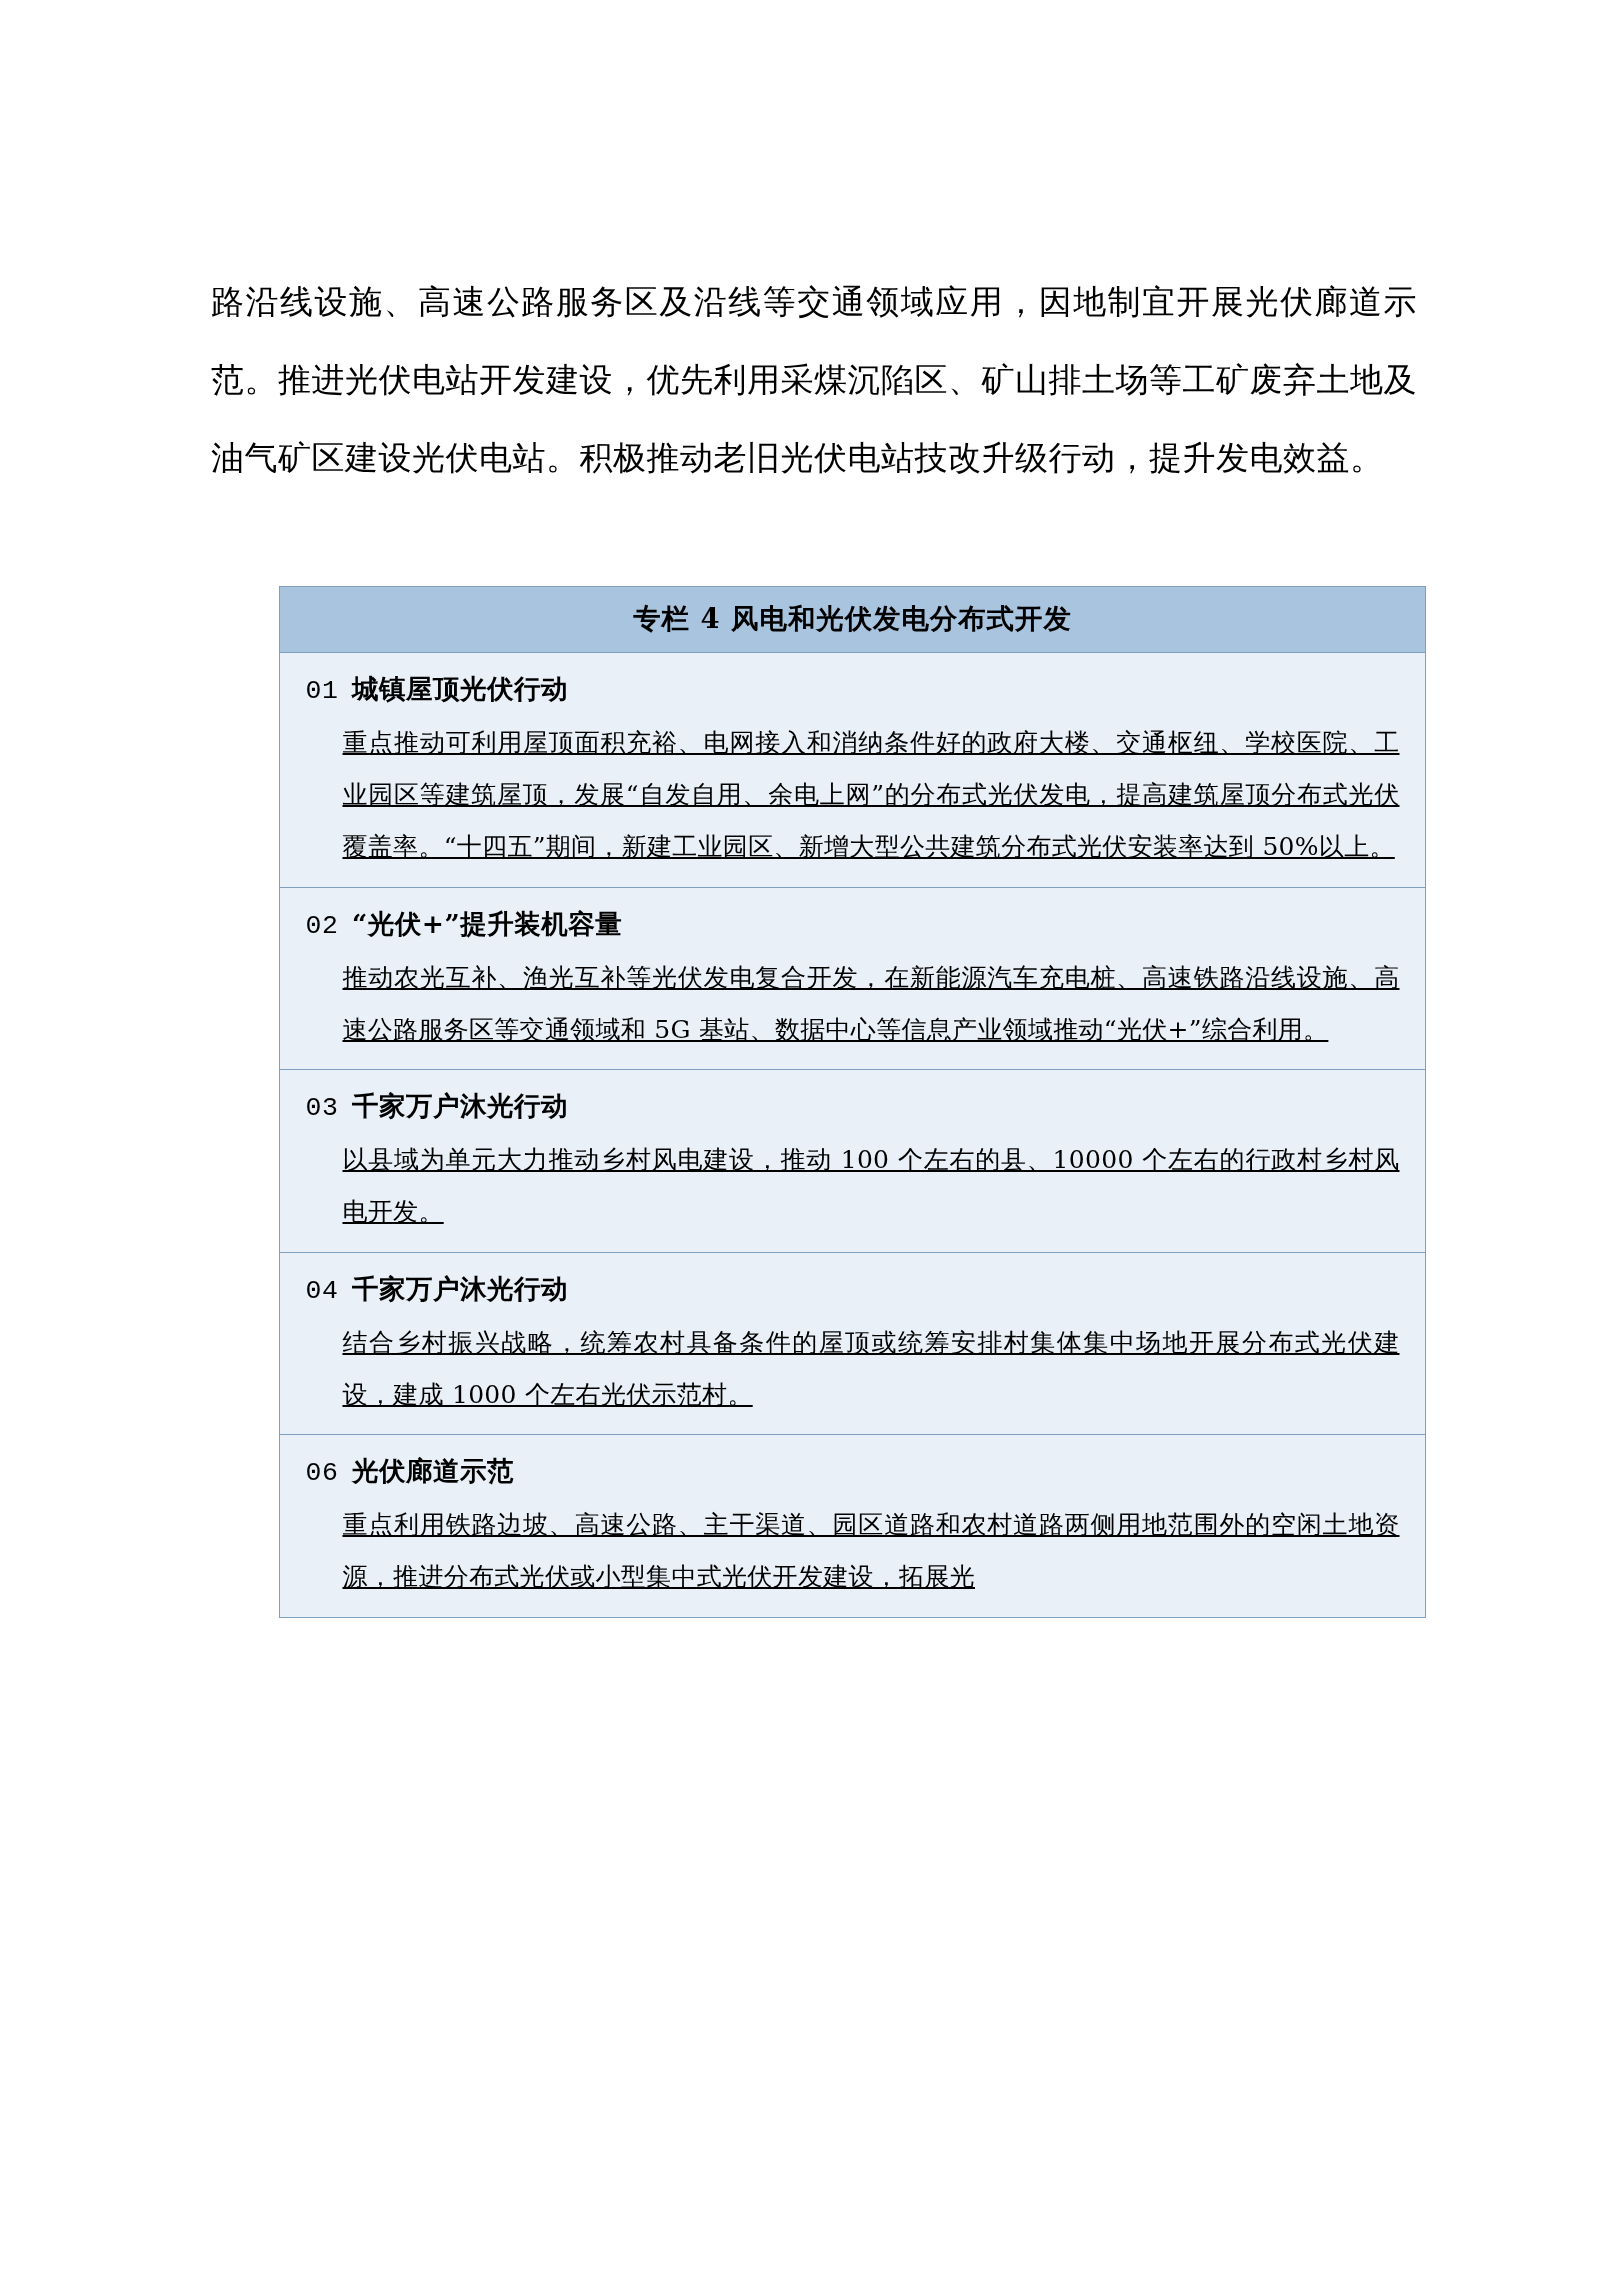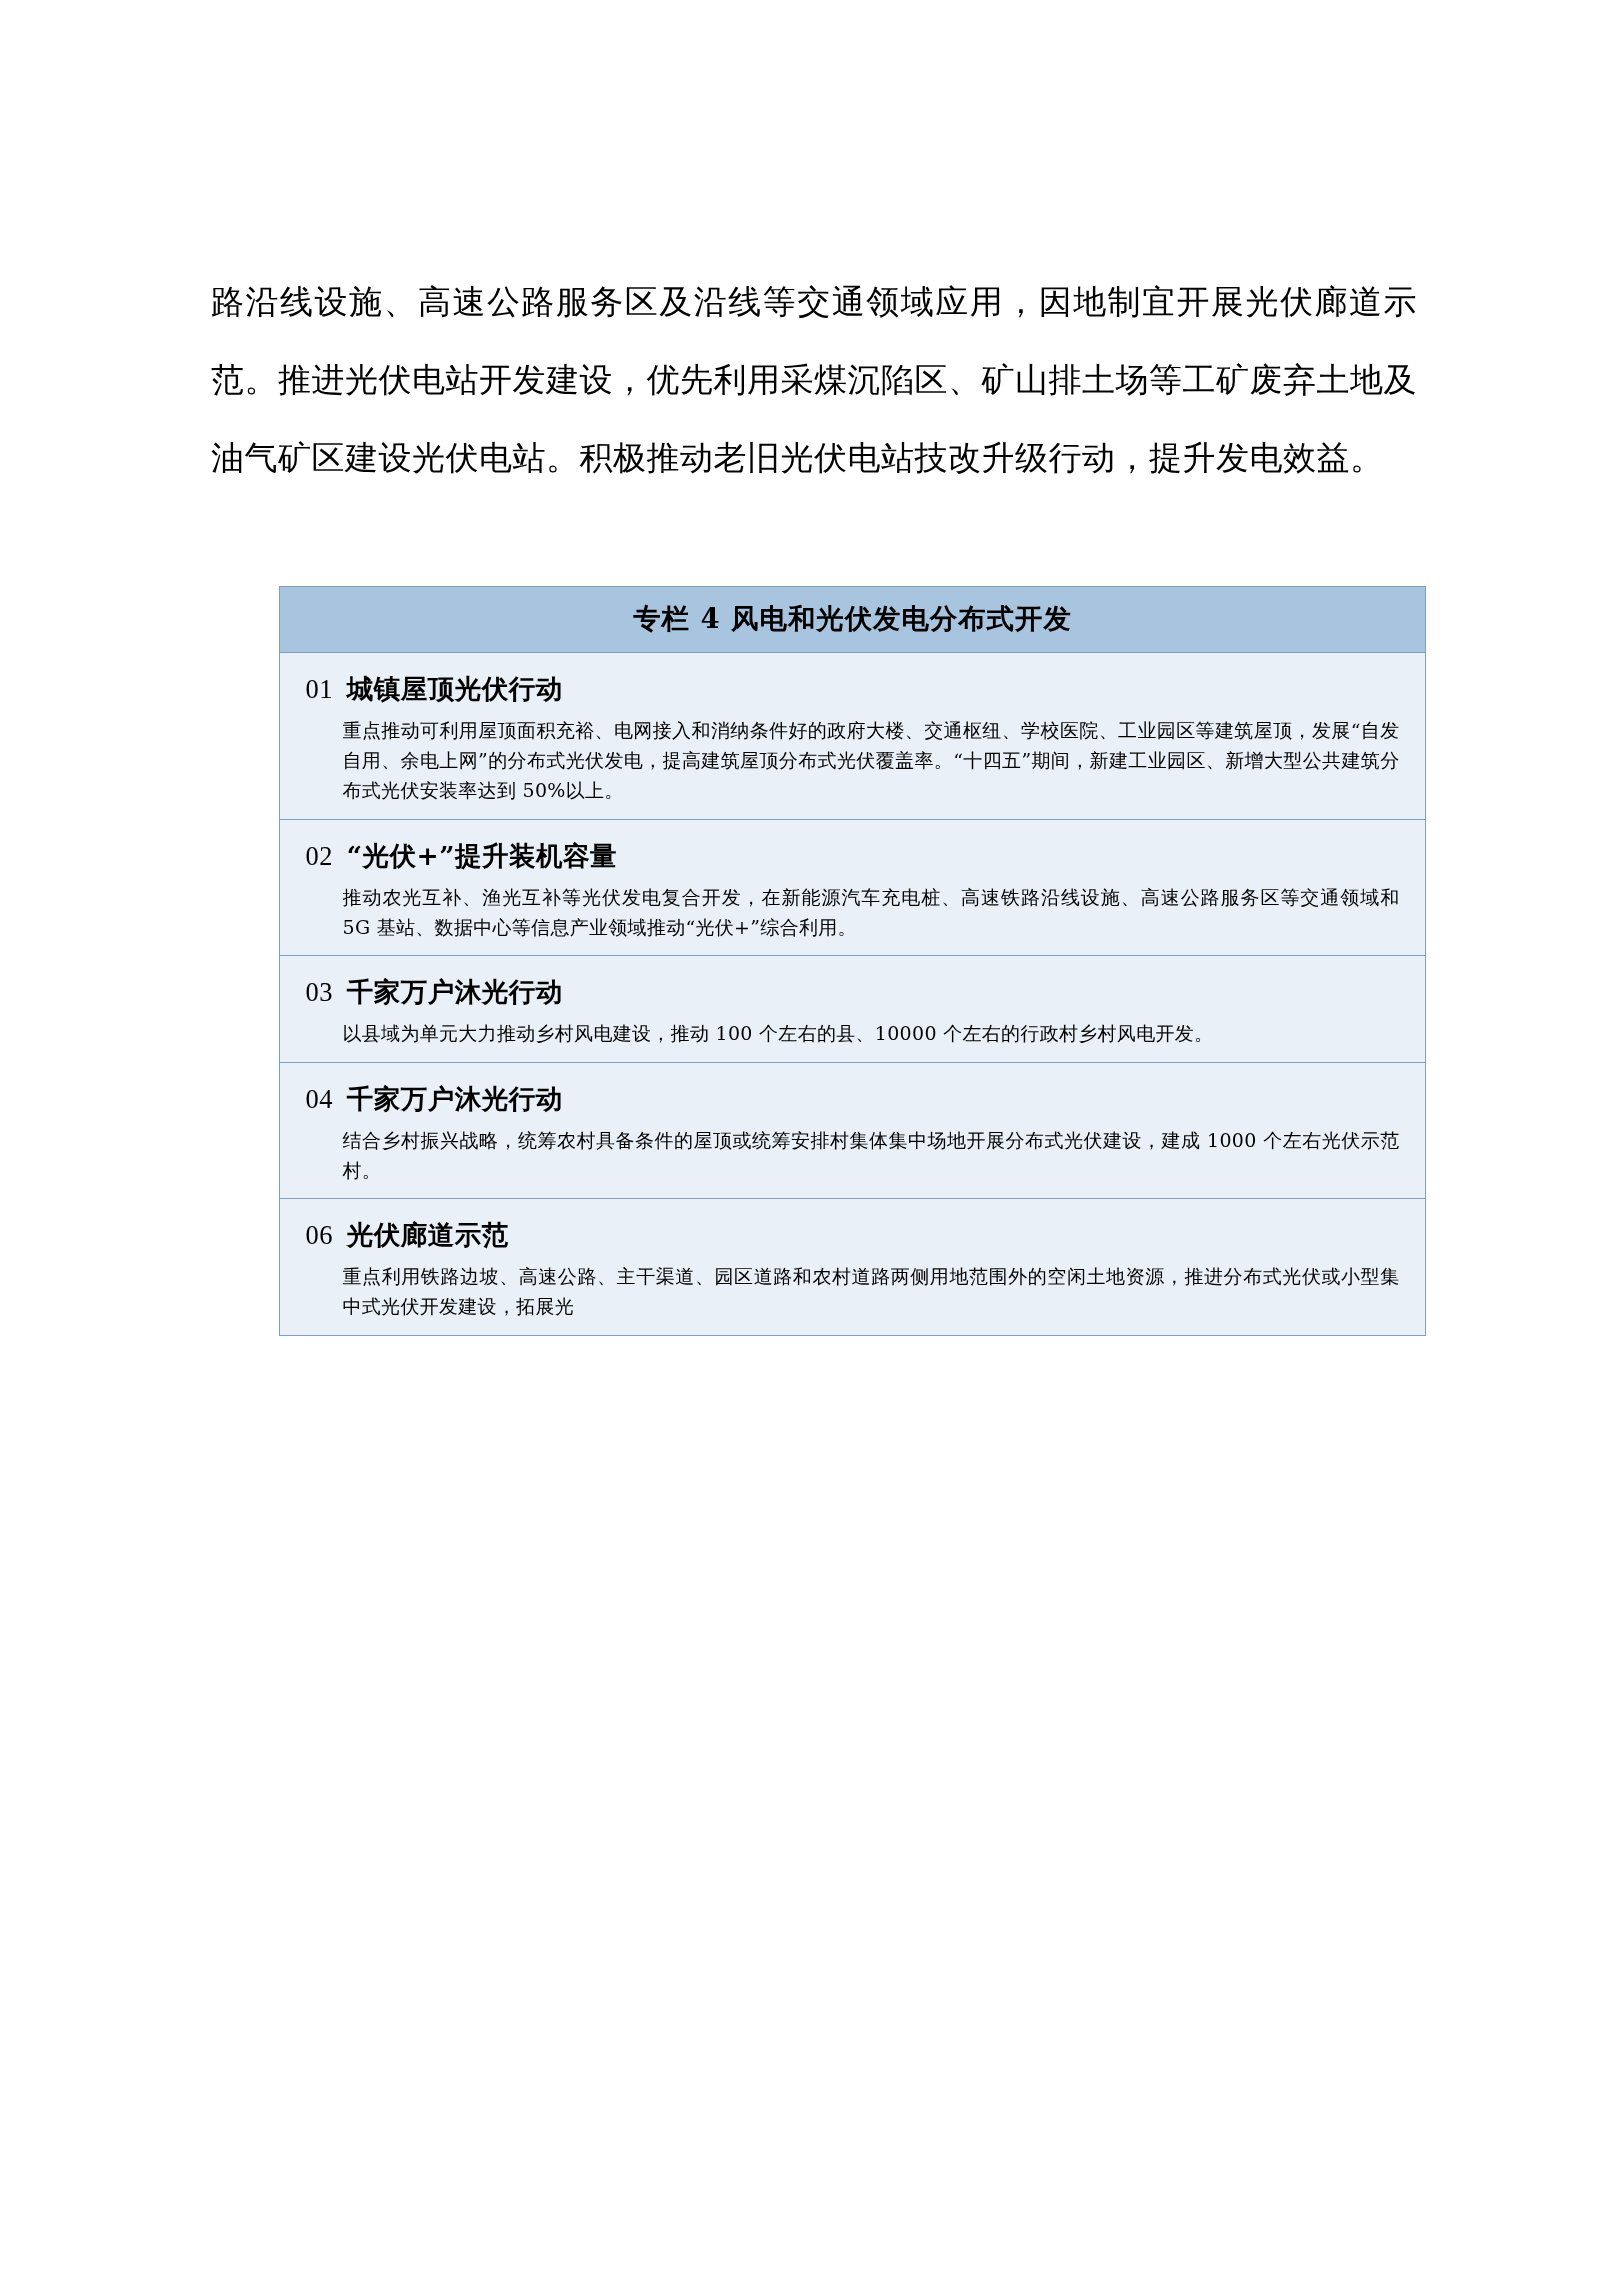--- a/index.html
+++ b/index.html
@@ -66,30 +66,31 @@
   }
   .item-title {
     font-size: 26.5px;
     font-weight: bold;
     line-height: 51px;
     letter-spacing: 0.5px;
     white-space: nowrap;
   }
   .item-title .num {
     font-weight: normal;
-    font-family: Liberation Serif, serif;
+    font-family: Liberation Mono, monospace;
     margin-right: 13.7px;
   }
   .item-body {
-    font-size: 19px;
-    line-height: 30px;
+    font-size: 25px;
+    line-height: 52px;
     letter-spacing: 0.3px;
     text-align: justify;
     text-justify: inter-ideograph;
     padding-left: 37px;
+    text-decoration: underline;
   }
   .page-number {
     position: absolute;
     left: 0;
     top: 1982px;
     width: 1621px;
     text-align: center;
     font-size: 27.4px;
   }
 </style>

